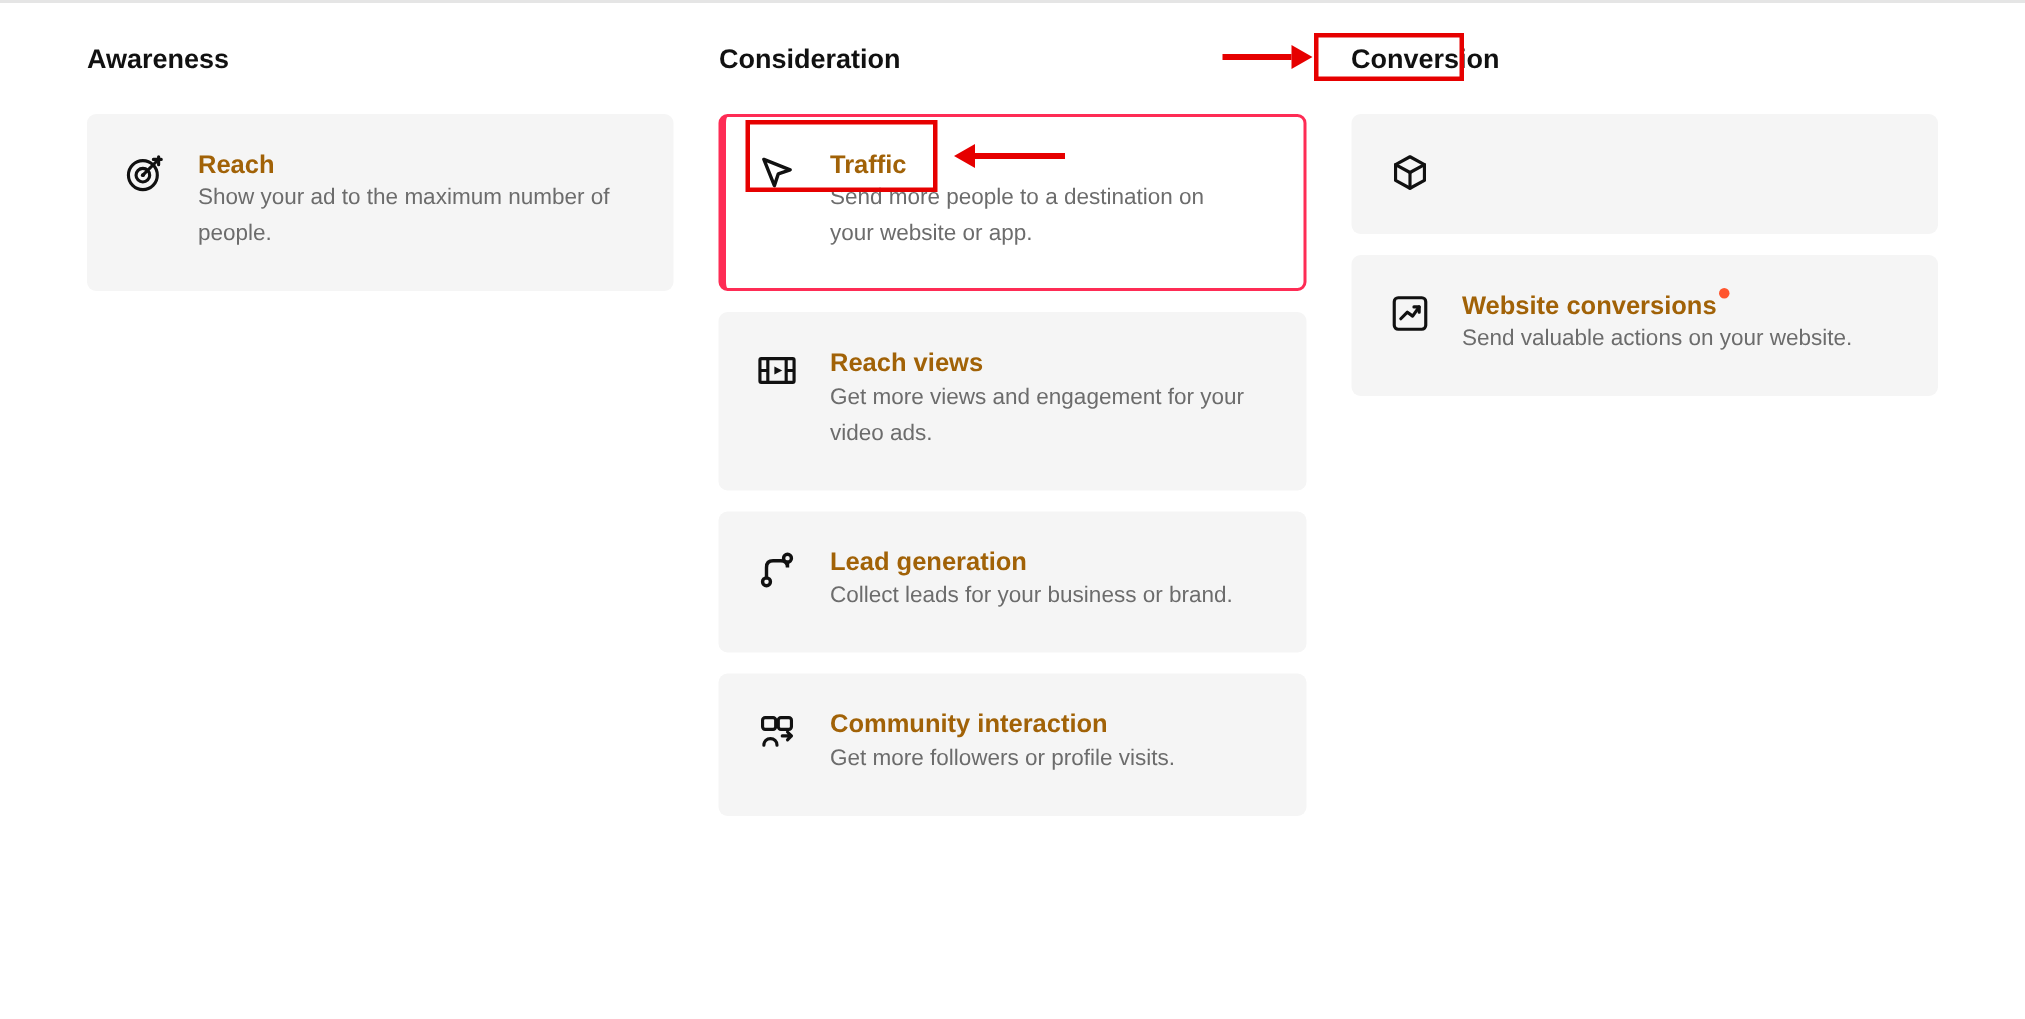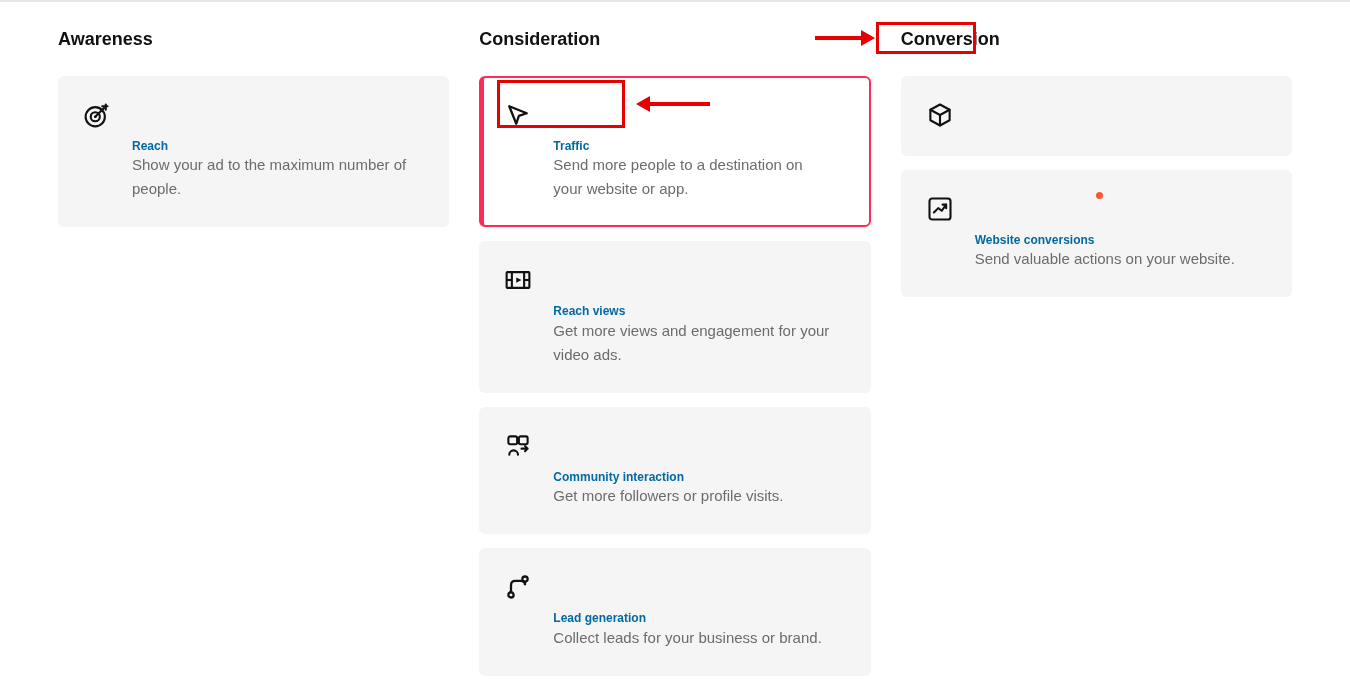--- a/index.html
+++ b/index.html
@@ -56,25 +56,24 @@
     display: flex;
     align-items: center;
     justify-content: center;
   }
   .card-body { flex: 1; }
   .card-title-row {
     display: flex;
     align-items: flex-start;
   }
   .card-title {
-    font-size: 12px;
+    font-size: 17px;
     font-weight: 700;
-    color: #0369a1;
+    color: #a16207;
     line-height: 1.2;
-    margin-top: 39px;
   }
   .card-desc {
     font-size: 15px;
     color: #6c6c6c;
     line-height: 1.6;
   }
   .dot-badge {
     width: 7px;
     height: 7px;
     background: #ff552e;
@@ -179,50 +178,50 @@
       <div class="card-body">
         <div class="card-title-row">
               <span class="card-title">Reach views</span>
             </div>
         <div class="card-desc">Get more views and engagement for your video ads.</div>
       </div>
     </div>
 
     <div class="card">
       <div class="icon-slot">
+        <svg width="28" height="28" viewBox="0 0 32 32" fill="none" stroke="#111" stroke-width="2.6" stroke-linecap="round">
+          <circle cx="8" cy="25" r="3"></circle>
+          <circle cx="24" cy="7" r="3"></circle>
+          <path d="M8 22 L8 14 Q8 9 13 9 L19 9 Q24 9 24 14 L24 10"></path>
+        </svg>
+      </div>
+      <div class="card-body">
+        <div class="card-title-row">
+              <span class="card-title">Lead generation</span>
+            </div>
+        <div class="card-desc">Collect leads for your business or brand.</div>
+      </div>
+    </div>
+
+    <div class="card">
+      <div class="icon-slot">
         <svg width="28" height="28" viewBox="0 0 32 32" fill="none" stroke="#111" stroke-width="2.4" stroke-linejoin="round" stroke-linecap="round">
           <rect x="5" y="5" width="10" height="9" rx="2"></rect>
           <rect x="17" y="5" width="10" height="9" rx="2"></rect>
           <path d="M6 26 a5 5 0 0 1 10 0"></path>
           <path d="M20 19 L27 19 M27 19 L24 16 M27 19 L24 22"></path>
         </svg>
       </div>
       <div class="card-body">
         <div class="card-title-row">
               <span class="card-title">Community interaction</span>
             </div>
         <div class="card-desc">Get more followers or profile visits.</div>
       </div>
     </div>
-
-    <div class="card">
-      <div class="icon-slot">
-        <svg width="28" height="28" viewBox="0 0 32 32" fill="none" stroke="#111" stroke-width="2.6" stroke-linecap="round">
-          <circle cx="8" cy="25" r="3"></circle>
-          <circle cx="24" cy="7" r="3"></circle>
-          <path d="M8 22 L8 14 Q8 9 13 9 L19 9 Q24 9 24 14 L24 10"></path>
-        </svg>
-      </div>
-      <div class="card-body">
-        <div class="card-title-row">
-              <span class="card-title">Lead generation</span>
-            </div>
-        <div class="card-desc">Collect leads for your business or brand.</div>
-      </div>
-    </div>
   </div>
 
   <div class="col">
     <div class="col-head-row">
       <span class="col-head">Conversion</span>
     </div>
 
     <div class="card">
       <div class="icon-slot">
         <svg width="28" height="28" viewBox="0 0 32 32" fill="none" stroke="#111" stroke-width="2.4" stroke-linejoin="round" stroke-linecap="round">

